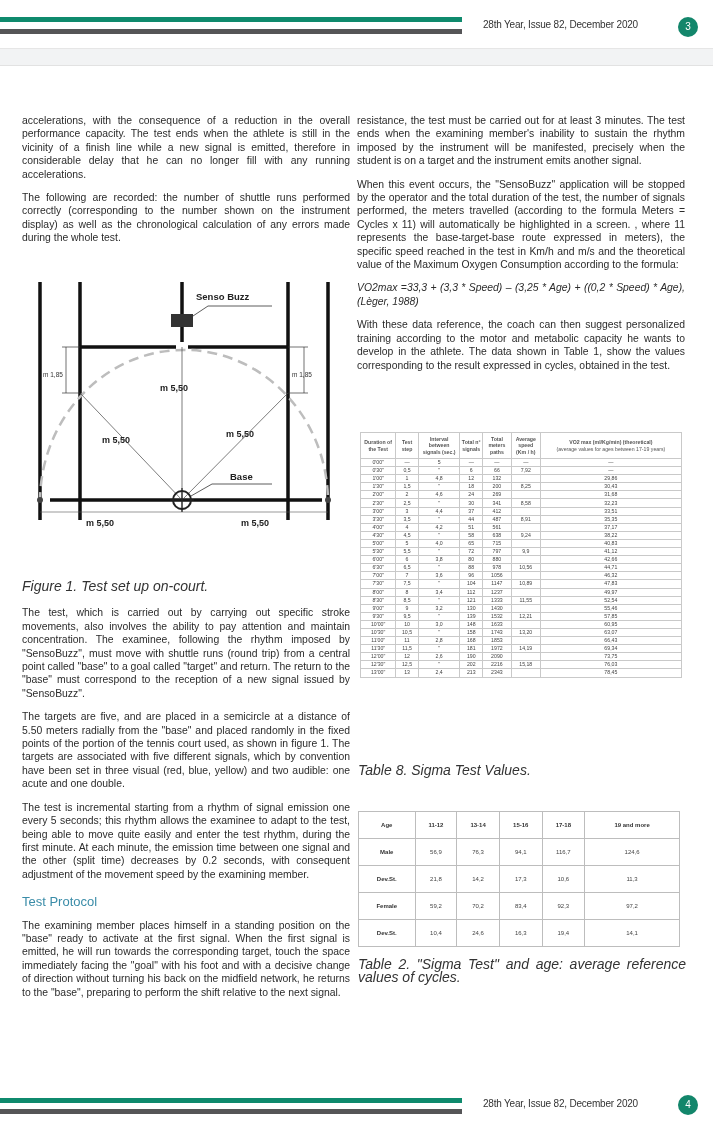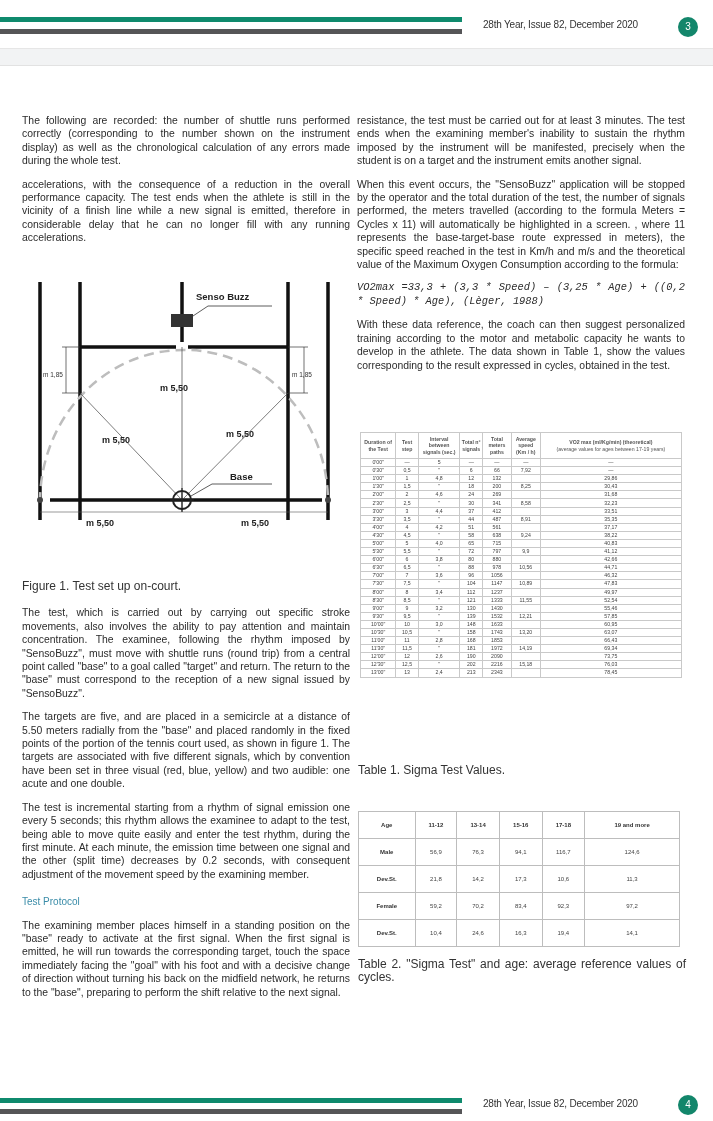--- a/index.html
+++ b/index.html
@@ -8,23 +8,23 @@
 
   .header { position: absolute; left: 0; top: 0; width: 713px; height: 50px; background: #fff; }
   .bar-green { position: absolute; left: 0; height: 5px; background: #0f8a6d; }
   .bar-gray { position: absolute; left: 0; height: 5px; background: #555557; }
   .issue-text { position: absolute; font-size: 10px; color: #333; white-space: nowrap; letter-spacing: -0.2px; }
   .page-badge { position: absolute; width: 20px; height: 20px; border-radius: 50%; background: #13866b; color: #fff; font-size: 10px; text-align: center; line-height: 20px; }
   .grey-band { position: absolute; left: 0; top: 48px; width: 713px; height: 18px; background: #f2f3f4; border-top: 1px solid #e6e6e6; border-bottom: 1px solid #e2e2e2; }
 
   .col { position: absolute; width: 328px; font-size: 10.4px; line-height: 13.4px; text-align: justify; color: #2b2b2b; }
   .col p { margin-bottom: 10px; }
-  .italic { font-style: italic; font-family: Liberation Mono, monospace; }
-  .section-heading { color: #3a8ca8; font-size: 10px; margin: 4px 0 10px 0; }
-  .caption { font-size: 12px; color: #333; }
+  .italic { font-style: italic; }
+  .section-heading { color: #3a8ca8; font-size: 13px; margin: 4px 0 10px 0; }
+  .caption { font-style: italic; font-size: 14px; color: #333; }
 
   
   .figure { position: absolute; left: 22px; top: 280px; width: 310px; height: 260px; }
 
   
   .t1 { position: absolute; left: 360px; top: 432px; width: 322px; border-collapse: collapse; font-size: 5.2px; color: #444; }
   .t1 th, .t1 td { border: 1px solid #c9c9c9; text-align: center; padding: 0 1px; height: 8.1px; line-height: 7px; white-space: nowrap; }
   .t1 th { font-weight: bold; color: #555; height: 26px; white-space: normal; line-height: 6.2px; }
   .t1 th .sub { font-weight: normal; display: block; }
 
@@ -38,22 +38,22 @@
 
 <div class="header">
   <div class="bar-green" style="top:17px;width:462px;"></div>
   <div class="bar-gray" style="top:29px;width:462px;"></div>
   <div class="issue-text" style="left:483px;top:19px;">28th Year, Issue 82, December 2020</div>
   <div class="page-badge" style="left:678px;top:17px;">3</div>
 </div>
 <div class="grey-band"></div>
 
 <div class="col" style="left:22px;top:114px;">
+  <p>accelerations, with the consequence of a reduction in the overall performance capacity. The test ends when the athlete is still in the vicinity of a finish line while a new signal is emitted, therefore in considerable delay that he can no longer fill with any running accelerations.</p>
   <p>The following are recorded: the number of shuttle runs performed correctly (corresponding to the number shown on the instrument display) as well as the chronological calculation of any errors made during the whole test.</p>
-  <p>accelerations, with the consequence of a reduction in the overall performance capacity. The test ends when the athlete is still in the vicinity of a finish line while a new signal is emitted, therefore in considerable delay that he can no longer fill with any running accelerations.</p>
 </div>
 
 <svg class="figure" viewBox="0 0 310 260">
 
   <line x1="18" y1="2" x2="18" y2="240" stroke="#111" stroke-width="3.5"></line>
   <line x1="58" y1="2" x2="58" y2="240" stroke="#111" stroke-width="3.5"></line>
   <line x1="160" y1="2" x2="160" y2="62" stroke="#111" stroke-width="3.5"></line>
   <line x1="266" y1="2" x2="266" y2="240" stroke="#111" stroke-width="3.5"></line>
   <line x1="306" y1="2" x2="306" y2="240" stroke="#111" stroke-width="3.5"></line>
 
@@ -372,21 +372,21 @@
         <td>2,4</td>
         <td>213</td>
         <td>2343</td>
         <td></td>
         <td>78,45</td>
       </tr>
     </tbody>
 </table>
 
 <div class="col" style="left:358px;top:764px;">
-  <p class="caption" style="margin-bottom:12px;">Table 1. Sigma Test Values.</p>
+  <p class="caption" style="margin-bottom:12px;">Table 8. Sigma Test Values.</p>
 </div>
 
 <table class="t2">
   <tbody id="t2body">
       <tr>
         <td class="hdr">Age</td>
         <td class="hdr">11-12</td>
         <td class="hdr">13-14</td>
         <td class="hdr">15-16</td>
         <td class="hdr">17-18</td>

